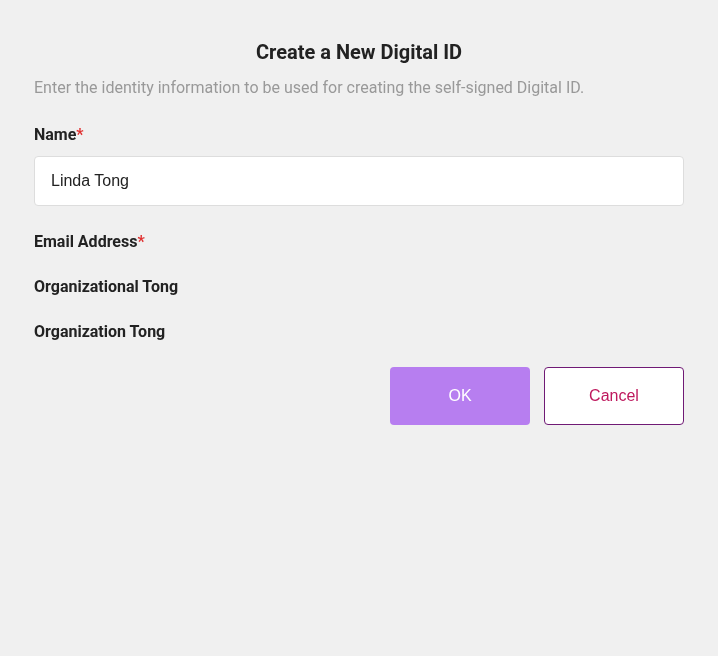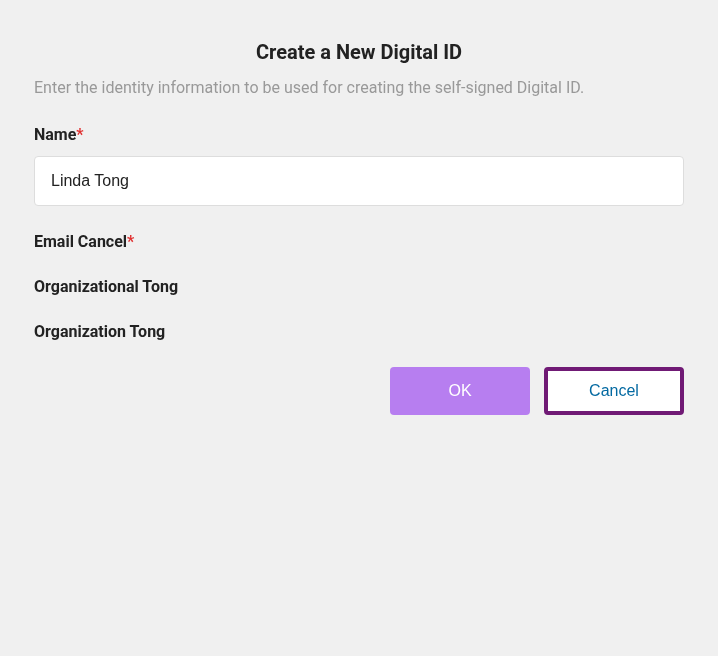--- a/index.html
+++ b/index.html
@@ -56,55 +56,55 @@
       color: #aaa;
     }
     .button-row {
       display: flex;
       justify-content: flex-end;
       gap: 14px;
       margin-top: 4px;
     }
     .btn {
       width: 140px;
-      height: 48px;
+      height: 58px;
       font-size: 16px;
       border: none;
       border-radius: 4px;
       cursor: pointer;
       display: flex;
       align-items: center;
       justify-content: center;
     }
     .btn-primary {
       background: #b77ef0;
       color: #fff;
     }
     .btn-secondary {
       background: #fff;
-      color: #0369a1;
-      border: 4px solid #701a75;
+      color: #be185d;
+      border: 1px solid #701a75;
     }
   </style>
 </head>
 <body>
 
 <h1 class="dialog-title">Create a New Digital ID</h1>
 <p class="dialog-subtitle">Enter the identity information to be used for creating the self-signed Digital ID.</p>
 
 <div class="form-group">
   <label class="form-label">
     <span>Name</span><span class="required-star">*</span>
   </label>
   <input type="text" class="form-input" value="Linda Tong" style="">
 </div>
 
 <div class="form-group">
   <label class="form-label">
-    <span>Email Cancel</span><span class="required-star">*</span>
+    <span>Email Address</span><span class="required-star">*</span>
   </label>
 </div>
 
 <div class="form-group">
   <label class="form-label">Organizational Tong</label>
 </div>
 
 <div class="form-group">
   <label class="form-label">Organization Tong</label>
 </div>

